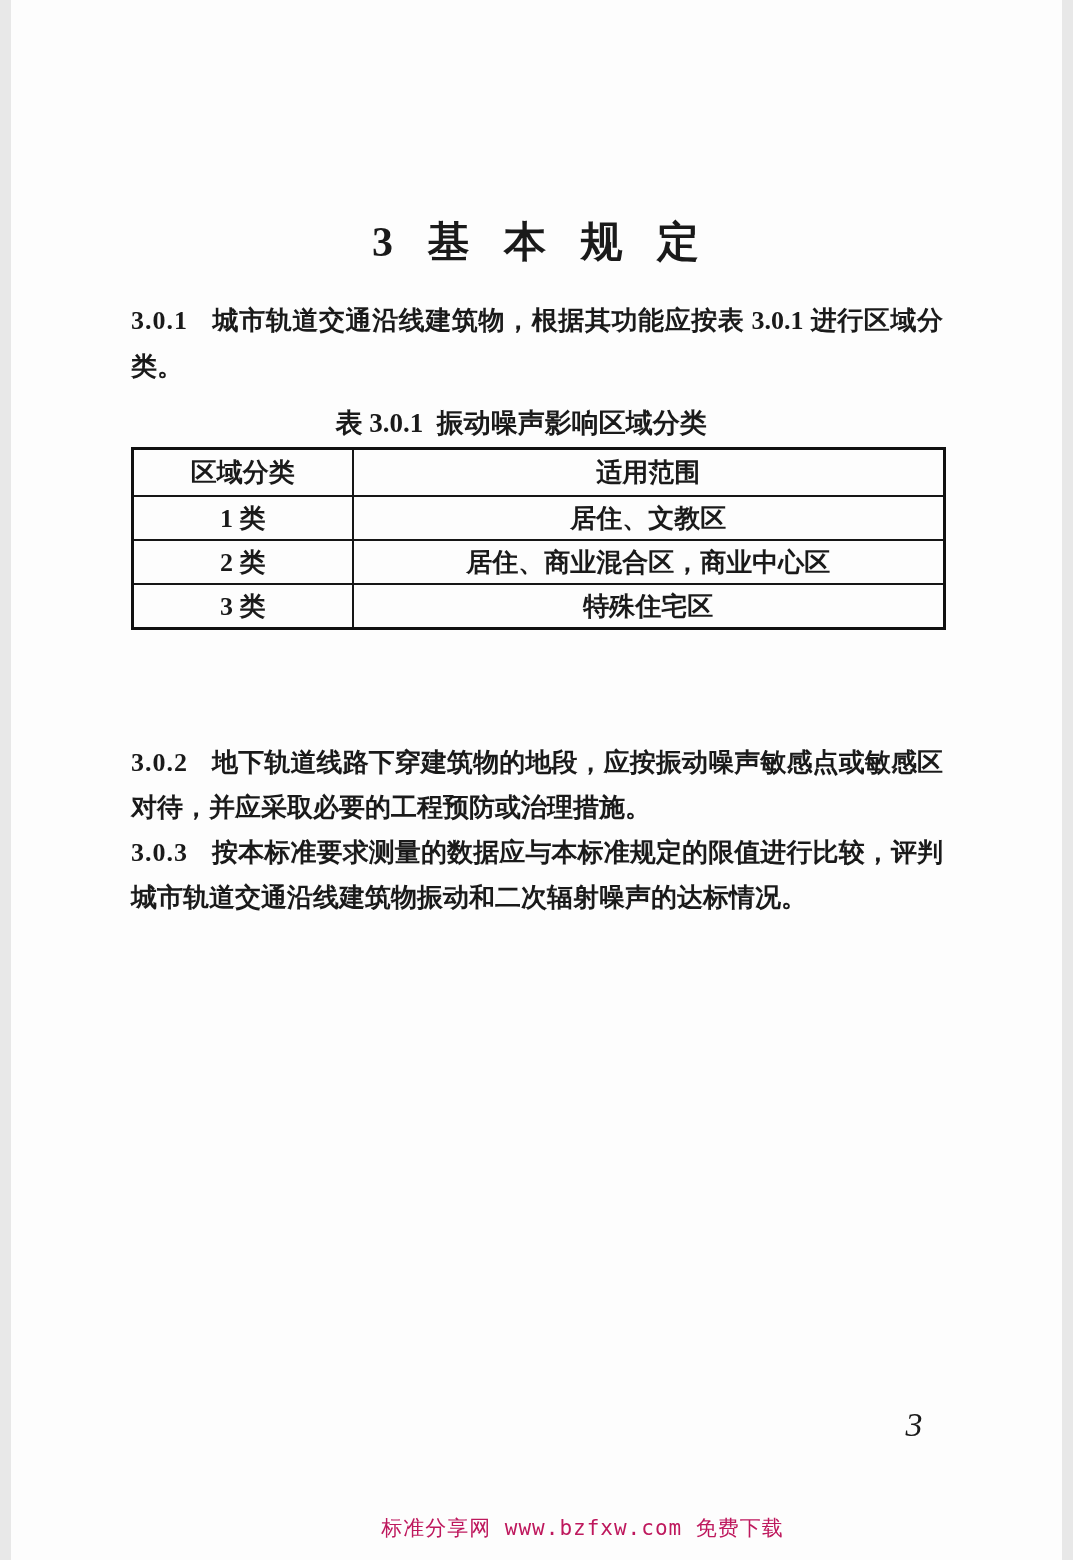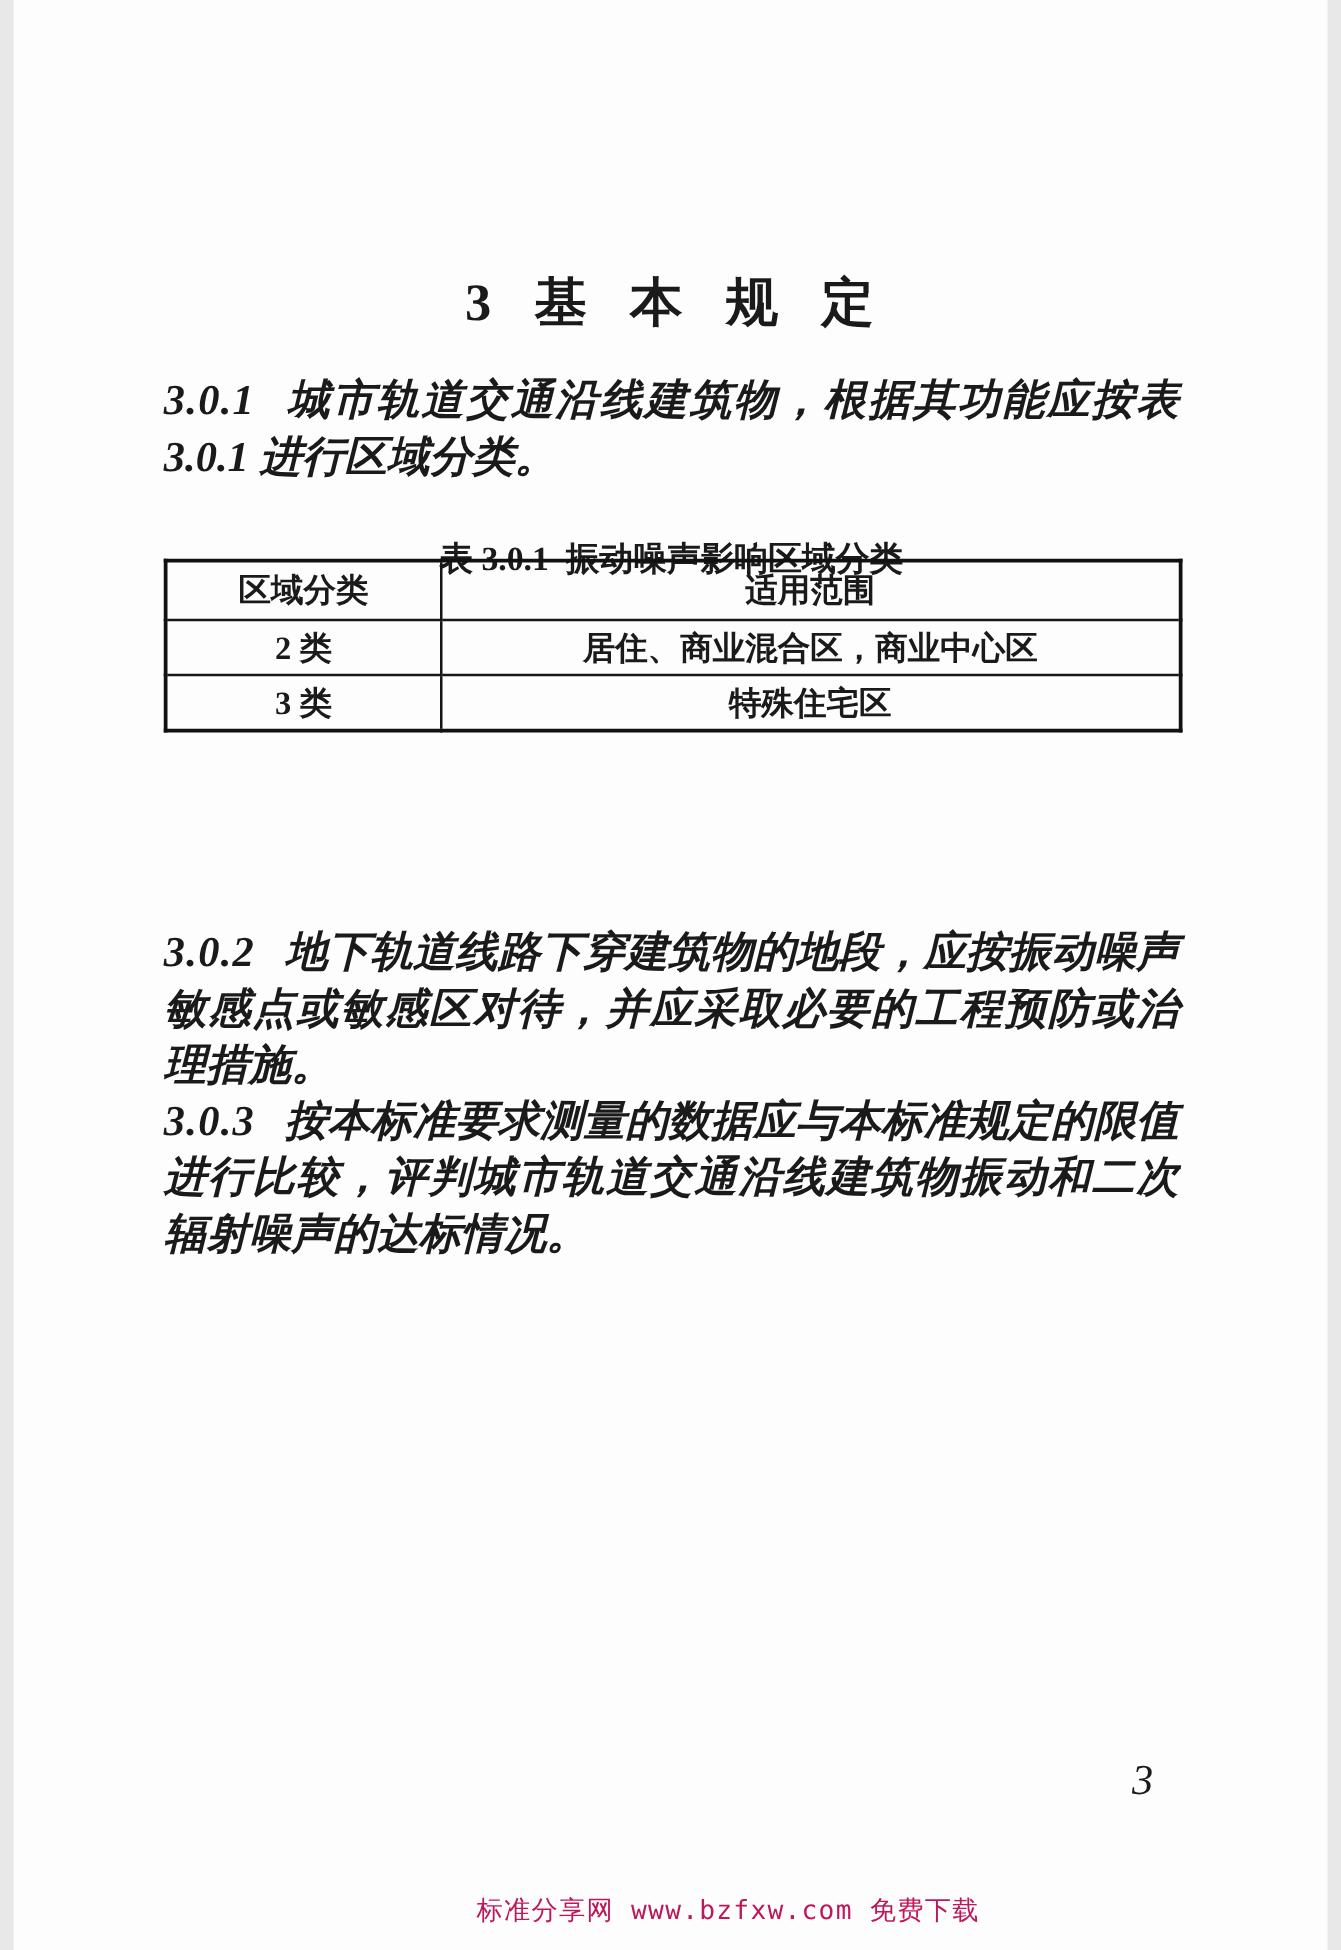--- a/index.html
+++ b/index.html
@@ -23,48 +23,46 @@
     left: 0;
     width: 100%;
     text-align: center;
     font-size: 42px;
     font-weight: bold;
     word-spacing: 20px;
     letter-spacing: 2px;
     white-space: pre;
   }
   .clause {
-    font-size: 34px;
+    font-size: 26px;
     line-height: 46px;
     font-weight: bold;
     text-align: justify;
     text-justify: inter-ideograph;
     margin: 0;
-    font-style: italic;
   }
   .clause .num {
     margin-right: 24px;
     letter-spacing: 1px;
   }
   .clause-301 {
     position: absolute;
     top: 298px;
     left: 120px;
     width: 812px;
   }
   .table-caption {
     position: absolute;
     top: 405px;
-    left: 120px;
+    left: 104px;
     width: 812px;
     text-align: center;
     font-size: 27px;
     font-weight: bold;
     white-space: pre;
-    margin-top: 24px;
   }
   .zone-table {
     position: absolute;
     top: 447px;
     left: 120px;
     width: 812px;
     border-collapse: collapse;
     table-layout: fixed;
   }
   .zone-table col.c1 { width: 220px; }
@@ -129,20 +127,24 @@
         <col class="c2">
       </colgroup>
     <thead>
       <tr>
         <th>区域分类</th>
         <th>适用范围</th>
       </tr>
     </thead>
     <tbody>
       <tr>
+        <td>1 类</td>
+        <td>居住、文教区</td>
+      </tr>
+      <tr>
         <td>2 类</td>
         <td>居住、商业混合区，商业中心区</td>
       </tr>
       <tr>
         <td>3 类</td>
         <td>特殊住宅区</td>
       </tr>
     </tbody>
   </table>
 

